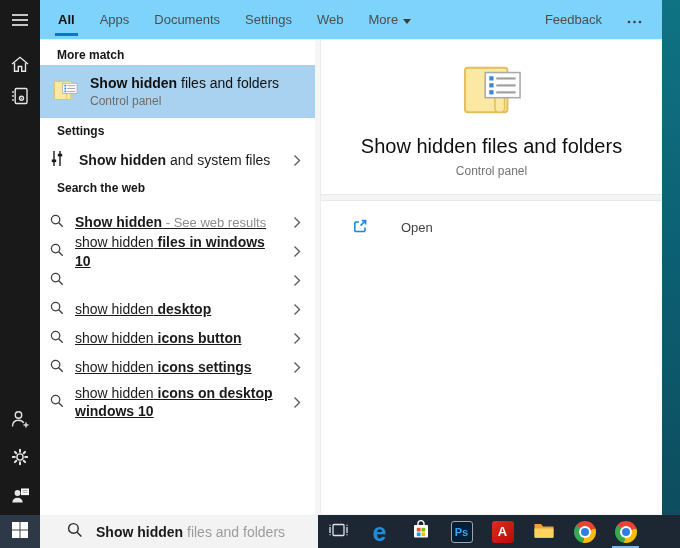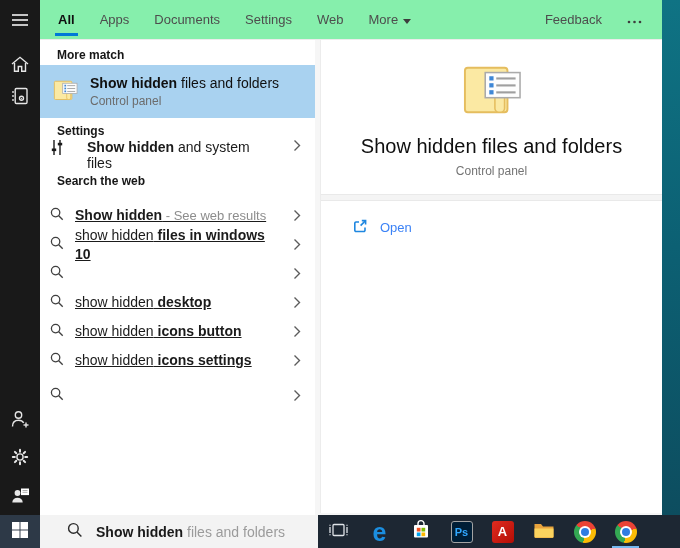--- a/index.html
+++ b/index.html
@@ -12,21 +12,21 @@
   
   .wallpaper { position:absolute; right:0; top:0; width:18px; height:515px;
     background:linear-gradient(180deg,#0f7384 0%, #0c6073 48%, #0d4d5f 100%); z-index:0; }
 
   
   .rail { position:absolute; left:0; top:0; width:40px; height:515px; background:#191919; z-index:6; }
   .rail-btn { position:absolute; left:0; width:40px; height:30px; display:flex; align-items:center;
     justify-content:center; background:transparent; border:none; cursor:pointer; }
 
   
-  .tabbar { position:absolute; left:40px; top:0; width:622px; height:40px; background:#86efac;
+  .tabbar { position:absolute; left:40px; top:0; width:622px; height:40px; background:#7dd3fc;
     border-bottom:1px solid #ececec; display:flex; align-items:center; gap:25px;
     padding:0 20px 0 18px; z-index:5; }
   .tab { position:relative; height:40px; display:flex; align-items:center; gap:5px; border:none;
     background:none; font-family:inherit; font-size:13px; color:#4d4d4d; cursor:pointer; }
   .tab.active { color:#0f0f0f; font-weight:700; }
   .tab.active::after { content:""; position:absolute; left:-3px; right:-3px; bottom:4px; height:3px;
     background:#0078d7; }
   .tab-feedback { margin-left:auto; }
 
   
@@ -37,39 +37,39 @@
     border-left:1px solid #ececec; z-index:2; }
 
   
   .sec-h { font-size:12px; font-weight:700; color:#161616; padding-left:17px; height:16px; line-height:16px; }
   .bm-row { margin-top:2px; height:53px; background:#a9d2f0; display:flex; align-items:center;
     gap:11px; padding-left:12px; cursor:pointer; }
   .bm-title { font-size:14px; color:#101010; line-height:16px; }
   .bm-sub { font-size:12px; color:#6c6c6c; margin-top:3px; }
   .lead-strong, .tail-strong, .b { font-weight:700; }
   .sec-h.settings { margin-top:5px; }
-  .set-row { height:28px; display:flex; gap:23px;
+  .set-row { margin-top:7px; height:28px; display:flex; align-items:center; gap:15px;
     padding:0 14px 0 10px; font-size:14px; cursor:pointer; }
   .sec-h.web { margin-top:6px; }
   .web-rows { margin-top:12px;text-decoration:underline; }
   .web-row { height:29px; display:flex; align-items:center; gap:11px; padding:0 14px 0 10px;
     font-size:14px; cursor:pointer; }
   .web-row.tall { height:40px; }
   .web-row .q { line-height:1.3; max-width:205px; }
   .tail-muted { color:#8d8d8d; font-size:13px; }
   .chev { margin-left:auto; flex:none; display:flex; }
 
   
   .pv-head { text-align:center; padding-top:20px; }
   .pv-title { font-size:20px; font-weight:400; color:#0f0f0f; margin-top:13px; }
   .pv-sub { font-size:12px; color:#747474; margin-top:6px; }
   .pv-div { margin-top:16px; height:7px; background:#f4f4f4; border-top:1px solid #e9e9e9;
     border-bottom:1px solid #e9e9e9; }
-  .pv-open { margin-top:7px; height:38px; display:flex; align-items:center; gap:12px;
-    padding-left:31px; font-size:13px; color:#3b82f6; cursor:pointer; }
+  .pv-open { margin-top:7px; height:38px; display:flex; align-items:center; gap:33px;
+    padding-left:31px; font-size:13px; color:#404040; cursor:pointer; }
 
   
   .taskbar { position:absolute; left:0; bottom:0; width:680px; height:33px; background:#1d2733;
     display:flex; align-items:stretch; z-index:7; }
   .start-btn { width:40px; flex:none; background:#2d3947; border:none; display:flex;
     align-items:center; justify-content:center; cursor:pointer; }
   .search-field { width:278px; flex:none; background:#f3f3f3; display:flex; align-items:center;
     gap:13px; padding-left:27px; cursor:text; }
   .sf-typed { font-size:14px; font-weight:700; color:#1a1a1a; white-space:pre; }
   .sf-hint { font-size:14px; color:#9b9b9b; white-space:pre; }
@@ -341,20 +341,21 @@
               <path d="M1.5,1.5 L6.5,6.5 L1.5,11.5" stroke="#5c5c5c" stroke-width="1.4" fill="none"></path>
             </svg>
           </span>
       </div>
 
       <div class="web-row tall">
         <span><svg width="14" height="14" viewBox="0 0 14 14">
               <circle cx="5.6" cy="5.6" r="4.2" fill="none" stroke="#3f3f3f" stroke-width="1.3"></circle>
               <path d="M8.7,8.7 L12.7,12.7" stroke="#3f3f3f" stroke-width="1.3"></path>
             </svg></span>
+        <span class="q"><span>show hidden</span><span class="tail-strong"> icons on desktop windows 10</span></span>
         <span class="chev">
             <svg width="8" height="13" viewBox="0 0 8 13">
               <path d="M1.5,1.5 L6.5,6.5 L1.5,11.5" stroke="#5c5c5c" stroke-width="1.4" fill="none"></path>
             </svg>
           </span>
       </div>
 
     </div>
   </section>
 

